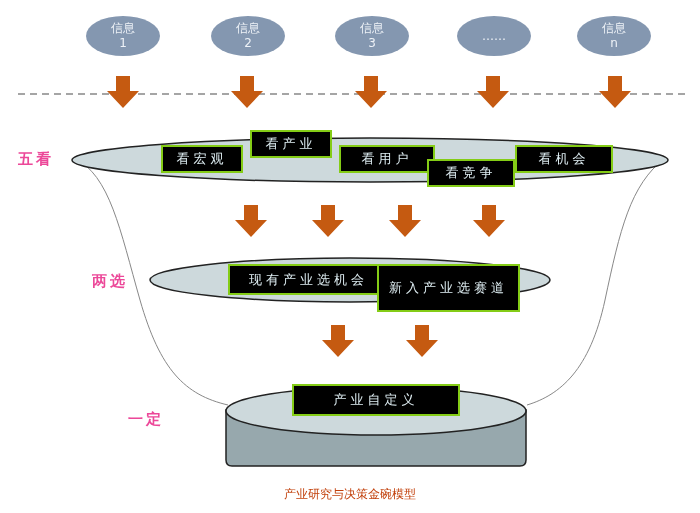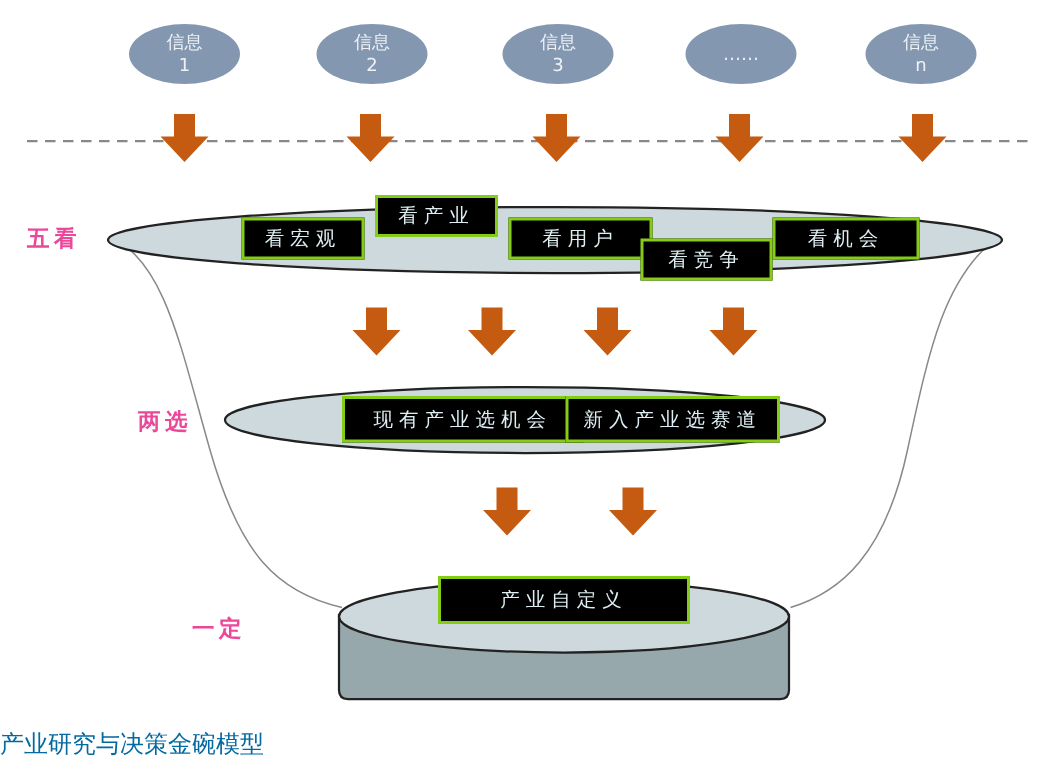--- a/index.html
+++ b/index.html
@@ -4,21 +4,21 @@
 <style>
   html,body{margin:0;padding:0;background:#fff;}
   body{width:700px;height:513px;position:relative;overflow:hidden;font-family:"DejaVu Sans",sans-serif;}
   svg{position:absolute;left:0;top:0;}
   .info{position:absolute;width:74px;height:40px;border-radius:50%;background:#8497b0;color:#eef2f7;
         display:flex;flex-direction:column;align-items:center;justify-content:center;font-size:12px;line-height:15px;}
   .box{position:absolute;height:28px;background:#000000;border:2px solid #84cc16;color:#dfeef3;
        display:flex;align-items:center;justify-content:center;font-size:13px;letter-spacing:4px;box-sizing:border-box;
        font-family:Liberation Sans, sans-serif;}
   .lvl{position:absolute;font-size:15px;font-weight:bold;letter-spacing:3px;color:#ec4899;font-family:"DejaVu Serif",serif;}
-  .cap{position:absolute;left:0;width:700px;top:486px;font-size:16px;color:#0369a1;}
+  .cap{position:absolute;left:0;width:700px;top:486px;text-align:center;font-size:12px;color:#c2410c;}
 </style>
 </head>
 <body>
 
 <svg width="700" height="513">
 
   <line x1="18" y1="94" x2="685" y2="94" stroke="#888" stroke-width="1.5" stroke-dasharray="7,5"></line>
 
   <path d="M74 158 C110 175,120 230,140 300 C160 370,185 395,228 405" fill="none" stroke="#888" stroke-width="1"></path>
   <path d="M665 158 C630 185,620 230,605 300 C590 370,560 395,527 405" fill="none" stroke="#888" stroke-width="1"></path>
@@ -66,18 +66,18 @@
 
 <div class="lvl" style="left:18px;top:150px">五看</div>
 <div class="box" style="left:161px;top:145px;width:82px">看宏观</div>
 <div class="box" style="left:250px;top:130px;width:82px">看产业</div>
 <div class="box" style="left:339px;top:145px;width:96px">看用户</div>
 <div class="box" style="left:427px;top:159px;width:88px">看竞争</div>
 <div class="box" style="left:515px;top:145px;width:98px">看机会</div>
 
 <div class="lvl" style="left:92px;top:272px">两选</div>
 <div class="box" style="left:228px;top:264px;width:161px;height:31px">现有产业选机会</div>
-<div class="box" style="left:377px;top:264px;width:143px;height:31px">新入产业选赛道</div>
+<div class="box" style="left:377px;top:264px;width:143px;height:48px">新入产业选赛道</div>
 
 <div class="lvl" style="left:128px;top:410px">一定</div>
 <div class="box" style="left:292px;top:384px;width:168px;height:32px">产业自定义</div>
 
 <div class="cap">产业研究与决策金碗模型</div>
 
 </body></html>

